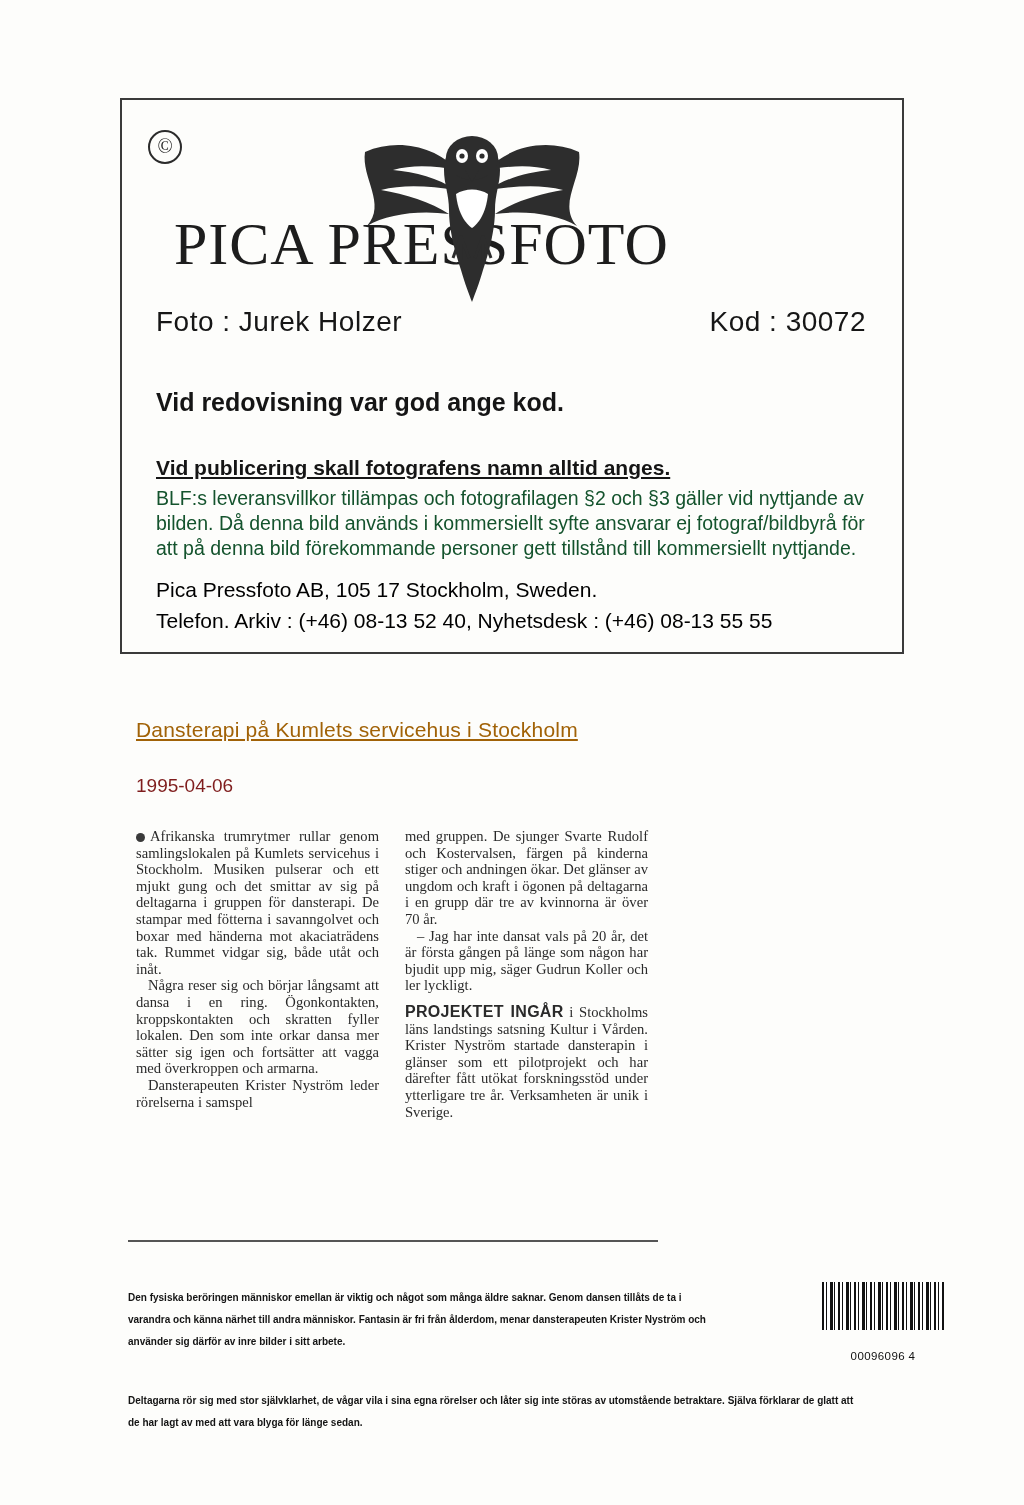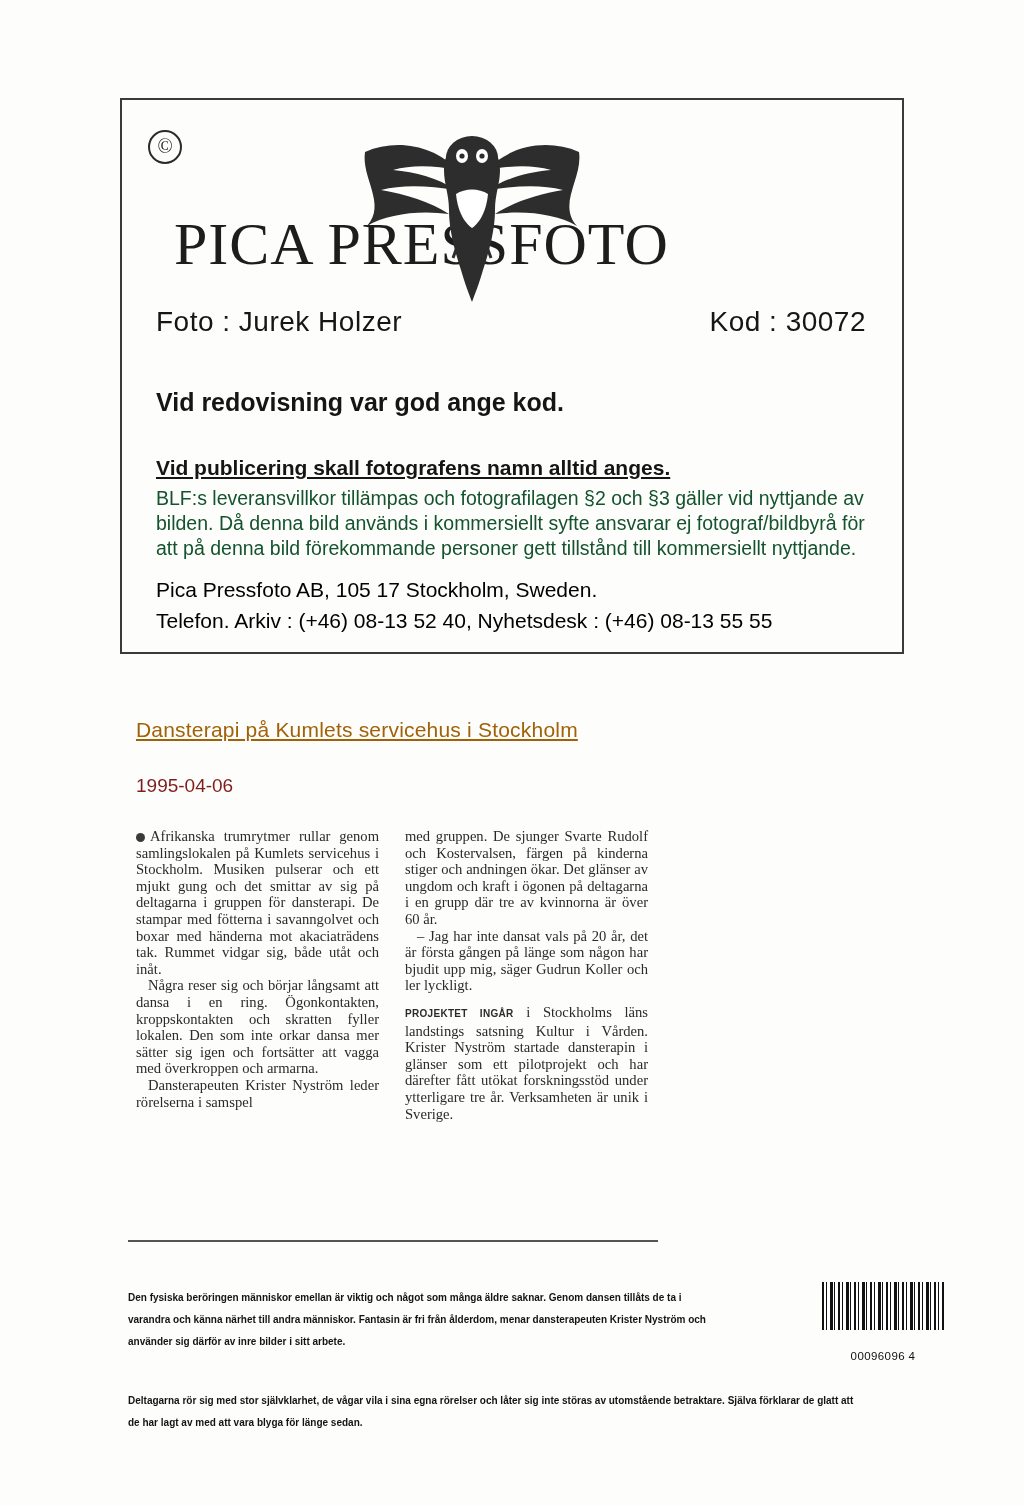--- a/index.html
+++ b/index.html
@@ -169,21 +169,21 @@
   .bullet {
     display: inline-block;
     width: 9px; height: 9px;
     border-radius: 50%;
     background: #3a3a3a;
     margin-right: 5px;
     vertical-align: middle;
   }
   .kicker {
     font-family: "Liberation Sans", sans-serif;
-    font-size: 10px;
+    font-size: 16px;
     font-weight: bold;
     letter-spacing: 0.3px;
     margin-top: 36px;
   }
   .col-divider {
     position: absolute;
     left: 262px;
     top: 2px;
     width: 1px;
     height: 400px;
@@ -285,21 +285,21 @@
   <div class="clip">
     <div class="col-divider"></div>
 
     <div class="col left">
       <p class="first"><span class="bullet"></span><span>Afrikanska trumrytmer rullar genom samlingslokalen på Kumlets servicehus i Stockholm. Musiken pulserar och ett mjukt gung och det smittar av sig på deltagarna i gruppen för dansterapi. De stampar med fötterna i savanngolvet och boxar med händerna mot akaciaträdens tak. Rummet vidgar sig, både utåt och inåt.</span></p>
       <p>Några reser sig och börjar långsamt att dansa i en ring. Ögonkontakten, kroppskontakten och skratten fyller lokalen. Den som inte orkar dansa mer sätter sig igen och fortsätter att vagga med överkroppen och armarna.</p>
       <p>Dansterapeuten Krister Nyström leder rörelserna i samspel</p>
     </div>
 
     <div class="col right">
-      <p class="first">med gruppen. De sjunger Svarte Rudolf och Kostervalsen, färgen på kinderna stiger och andningen ökar. Det glänser av ungdom och kraft i ögonen på deltagarna i en grupp där tre av kvinnorna är över 60 år.</p>
+      <p class="first">med gruppen. De sjunger Svarte Rudolf och Kostervalsen, färgen på kinderna stiger och andningen ökar. Det glänser av ungdom och kraft i ögonen på deltagarna i en grupp där tre av kvinnorna är över 70 år.</p>
       <p>– Jag har inte dansat vals på 20 år, det är första gången på länge som någon har bjudit upp mig, säger Gudrun Koller och ler lyckligt.</p>
       <p class="first" style="margin-top:10px"><span class="kicker">PROJEKTET INGÅR</span><span> i Stockholms läns landstings satsning Kultur i Vården. Krister Nyström startade dansterapin i glänser som ett pilotprojekt och har därefter fått utökat forskningsstöd under ytterligare tre år. Verksamheten är unik i Sverige.</span></p>
     </div>
   </div>
 
   <div class="bold-para p1">Den fysiska beröringen människor emellan är viktig och något som många äldre saknar. Genom dansen tillåts de ta i varandra och känna närhet till andra människor. Fantasin är fri från ålderdom, menar dansterapeuten Krister Nyström och använder sig därför av inre bilder i sitt arbete.</div>
   <div class="bold-para p2">Deltagarna rör sig med stor självklarhet, de vågar vila i sina egna rörelser och låter sig inte störas av utomstående betraktare. Själva förklarar de glatt att de har lagt av med att vara blyga för länge sedan.</div>
 
   <div class="barcode-wrap">
     <div class="barcode"></div>

